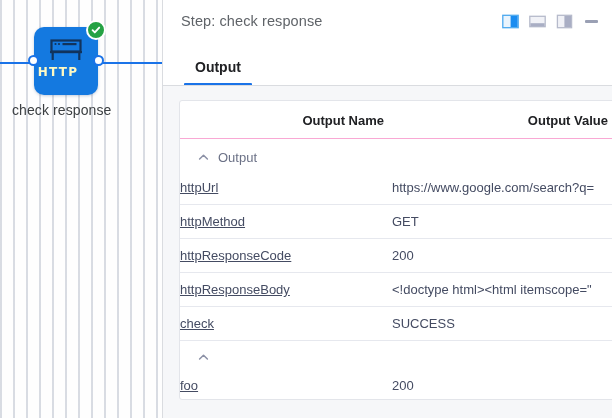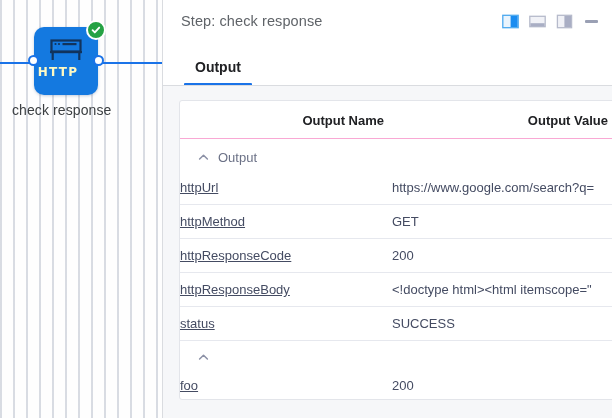--- a/index.html
+++ b/index.html
@@ -404,21 +404,21 @@
             </tr>
 
             <tr>
               <td class="cell-name">httpResponseBody</td>
               <td class="cell-value">
                 <span class="clip">&lt;!doctype html&gt;&lt;html itemscope="</span>
               </td>
             </tr>
 
             <tr>
-              <td class="cell-name">status</td>
+              <td class="cell-name">check</td>
               <td class="cell-value">
                 <span class="clip">SUCCESS</span>
               </td>
             </tr>
 
             <tr class="group-row">
               <td colspan="2">
                 <div class="group-cell">
                   <svg class="chevron" viewBox="0 0 11 11">
                     <path d="M1.6 7 L5.5 3.2 L9.4 7" fill="none" stroke="#8b90a6" stroke-width="1.5" stroke-linecap="round" stroke-linejoin="round"></path>

